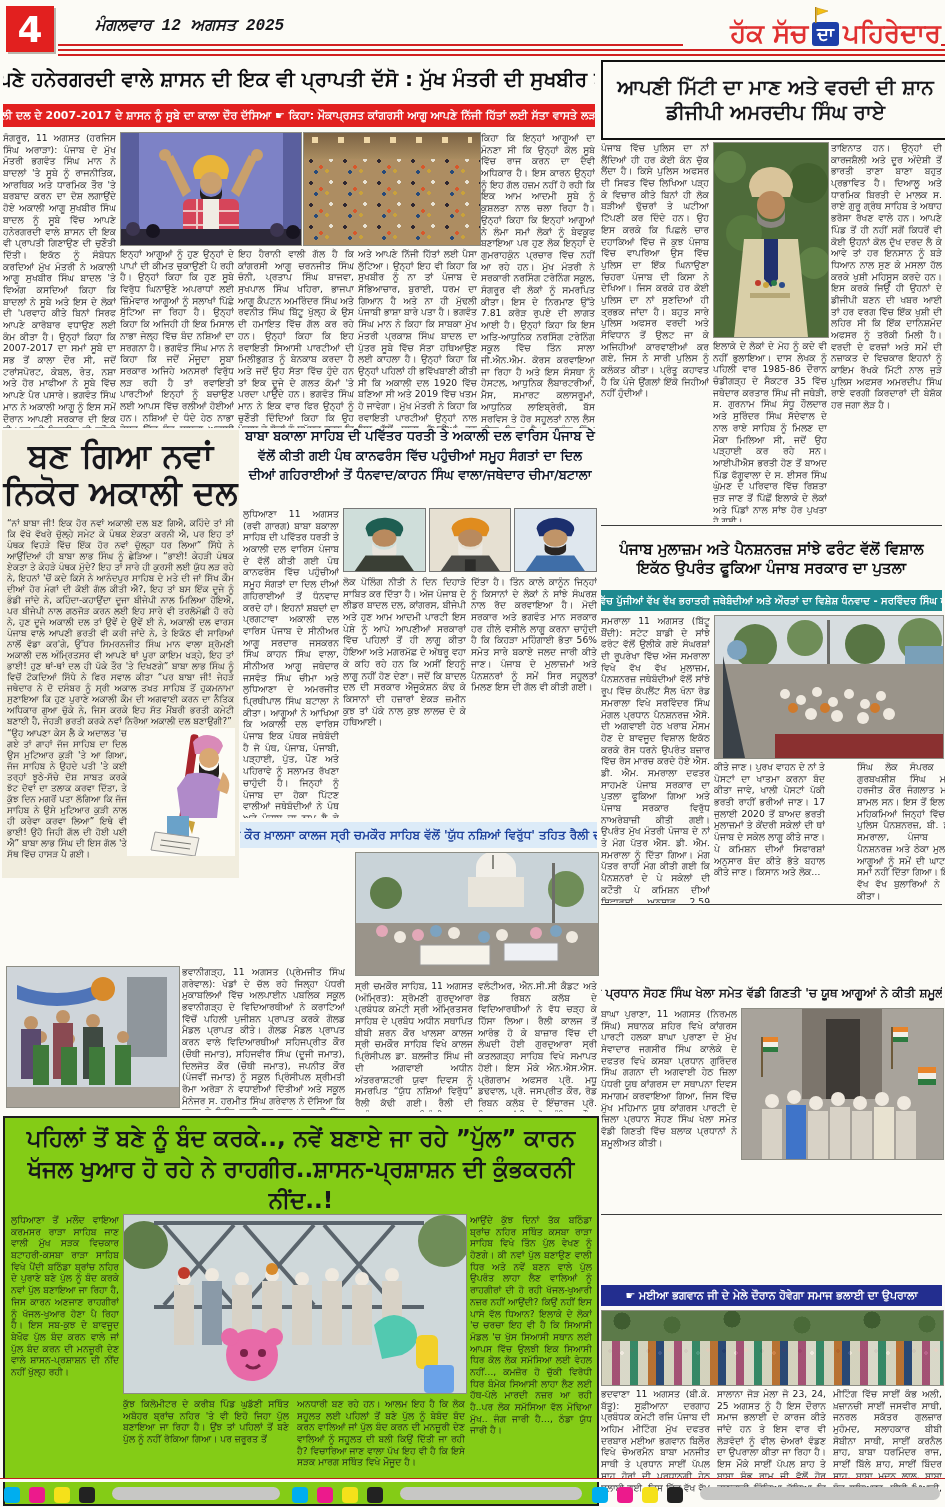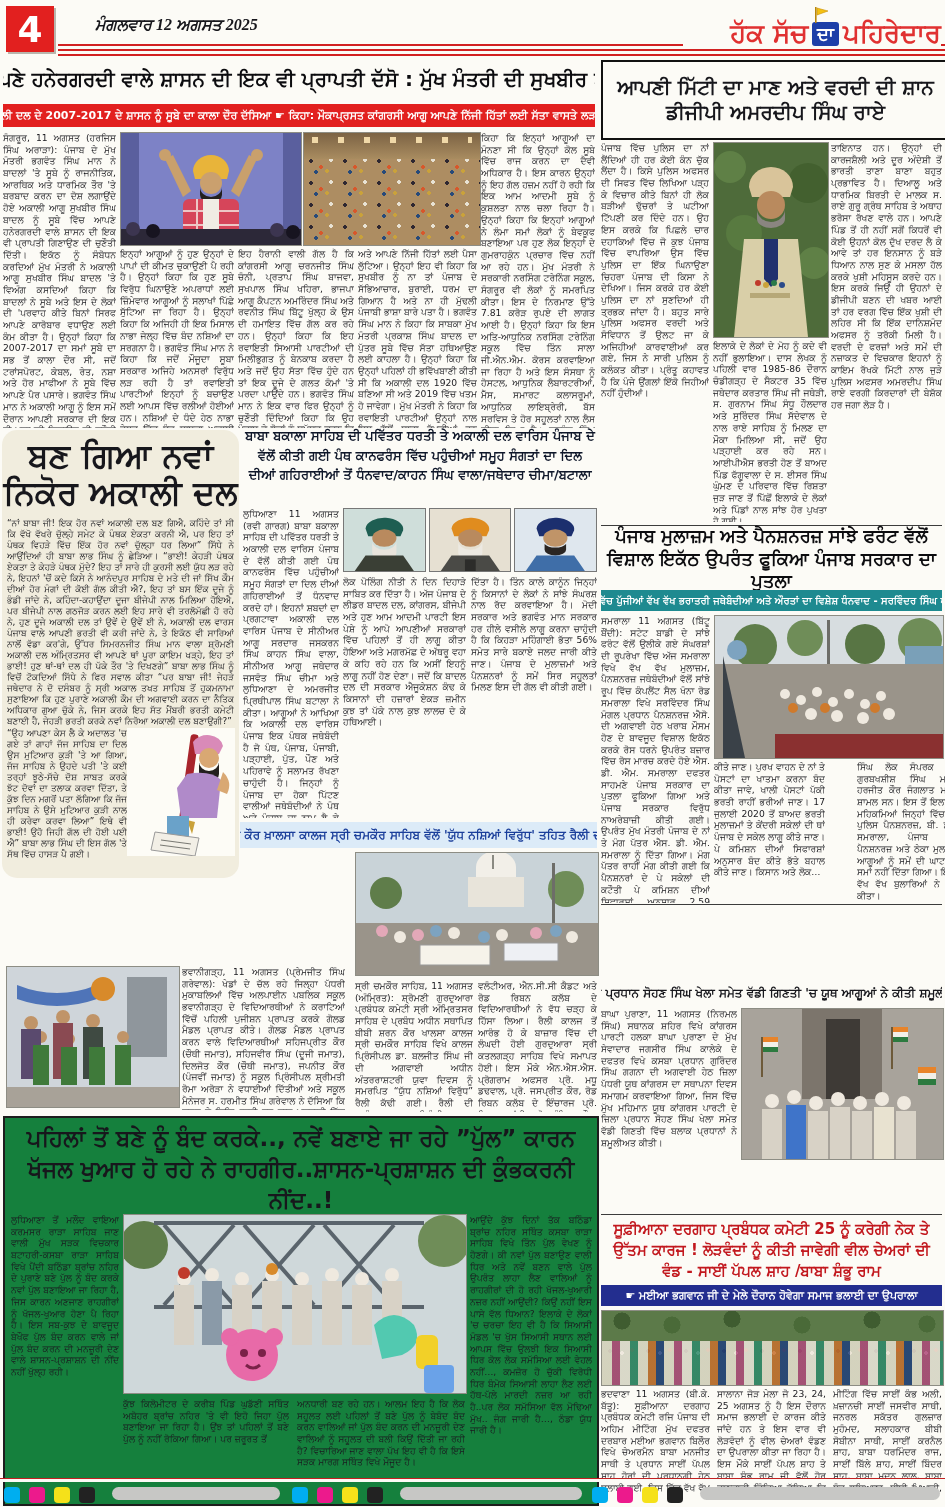--- a/index.html
+++ b/index.html
@@ -6,76 +6,76 @@
   #paper{position:relative;width:945px;height:1507px;background:#fcfbf6;margin:0 auto;
          font-family:"DejaVu Sans",sans-serif;color:#17171c;overflow:hidden;}
   .abs{position:absolute;}
   .bt{font-size:9.2px;line-height:1.27;text-align:justify;overflow:hidden;color:#1a1a1f;}
   .hl{font-weight:bold;color:#0c0c0f;}
   .ph{position:absolute;overflow:hidden;border:1px solid #8d8d84;background:#cfcac0;}
   
   #pageno{left:6px;top:6px;width:48px;height:46px;background:#e2201f;color:#fff;
           font-size:36px;font-weight:bold;display:flex;align-items:center;justify-content:center;
           box-shadow:2px 2px 0 #b9b6ad;}
-  #date{left:95px;top:16px;font-family:Liberation Serif, serif;font-style:italic;font-weight:bold;font-size:16px;}
+  #date{left:95px;top:16px;font-family:Liberation Mono, monospace;font-style:italic;font-weight:bold;font-size:16px;}
   #hdr-rules{left:58px;top:44px;right:0;height:12px;
      background:repeating-linear-gradient(180deg,#d22121 0 2px,#fcfbf6 2px 5px);}
   #masthead{right:4px;top:0;width:258px;height:46px;background:#fcfbf6;display:flex;align-items:flex-end;
             justify-content:flex-end;gap:4px;padding-bottom:2px;z-index:3;}
   .mast-red{color:#e03131;font-weight:bold;font-size:26px;line-height:1;}
   #mast-da{position:relative;background:#1d3fa8;color:#fff;font-weight:bold;font-size:18px;
            padding:3px 5px;border-radius:3px;line-height:1;}
   #mast-flag{position:absolute;top:-15px;left:2px;}
   
   #main-headline{left:3px;top:58px;width:592px;height:42px;font-size:20px;font-weight:bold;
      display:flex;align-items:center;justify-content:center;white-space:nowrap;overflow:hidden;}
   #main-kicker{left:3px;top:104px;width:592px;height:23px;background:#e2201f;color:#fff;
      font-size:11px;font-weight:bold;display:flex;align-items:center;justify-content:center;
      white-space:nowrap;overflow:hidden;}
   
   #dgp-box{left:601px;top:60px;width:337px;height:76px;border:2px solid #111;
      display:flex;align-items:center;justify-content:center;text-align:center;
      font-size:20px;font-weight:bold;line-height:1.25;overflow:hidden;padding:0 4px;}
   .divider{height:0;border-top:1px solid #3c3c3c;}
   
-  #pension-headline{left:601px;top:530px;width:341px;height:58px;font-size:18px;font-weight:bold;
+  #pension-headline{left:601px;top:530px;width:341px;height:58px;font-size:15px;font-weight:bold;
      display:flex;align-items:center;justify-content:center;text-align:center;line-height:1.25;}
   #pension-subbar{left:601px;top:590px;width:341px;height:21px;background:#1e8a90;color:#fff;
      font-size:10px;font-weight:bold;display:flex;align-items:center;justify-content:center;
      white-space:nowrap;overflow:hidden;}
   #youth-headline{left:601px;top:906px;width:341px;height:74px;background:#f7e9e8;color:#ad272e;
      font-size:18px;font-weight:bold;display:flex;align-items:center;justify-content:center;
      text-align:center;line-height:1.3;}
   #youth-subhead{left:601px;top:982px;width:341px;height:22px;font-size:12px;font-weight:bold;
      display:flex;align-items:center;justify-content:center;white-space:nowrap;overflow:hidden;}
   #dargah-headline{left:601px;top:1218px;width:341px;height:64px;color:#c2181e;font-size:15px;
      font-weight:bold;display:flex;align-items:center;justify-content:center;text-align:center;line-height:1.4;}
   #dargah-banner{left:601px;top:1285px;width:341px;height:21px;background:#232e8f;color:#fff;
      font-size:11px;font-weight:bold;display:flex;align-items:center;justify-content:center;
      white-space:nowrap;overflow:hidden;}
   
-  #akali-box{left:2px;top:430px;width:237px;height:448px;background:#f1edde;padding:0;border-radius:15px;}
+  #akali-box{left:2px;top:430px;width:237px;height:448px;background:#f1edde;padding:0;}
   #akali-headline{margin-top:8px;font-size:33px;font-weight:bold;text-align:center;line-height:1.12;
      white-space:pre-line;}
   #akali-body{margin:6px 5px 0 5px;height:208px;font-size:8.9px;line-height:1.24;text-align:justify;overflow:hidden;}
   #akali-cartoon-row{display:flex;margin:2px 4px 0 5px;}
   #akali-cartoon-text{flex:1;font-size:8.9px;line-height:1.24;text-align:justify;overflow:hidden;height:130px;}
   
   #baba-headline{left:243px;top:426px;width:354px;height:76px;color:#0f172a;font-size:13px;
      font-weight:bold;text-align:center;line-height:1.5;overflow:hidden;}
   .portrait{border:1px solid #777;flex:1;overflow:hidden;background:#dfe5e2;}
   
   #rally-headline{left:240px;top:822px;width:357px;height:26px;background:#dcebf8;color:#1b3f9b;
      font-size:12px;font-weight:bold;display:flex;align-items:center;justify-content:center;
      white-space:nowrap;overflow:hidden;}
   
   #school-headline{left:2px;top:884px;width:344px;height:78px;background:#cfe7f7;font-size:20px;
      font-weight:bold;display:flex;align-items:center;justify-content:center;text-align:center;line-height:1.3;}
   
-  #bridge-box{left:3px;top:1116px;width:592px;height:386px;border:2px solid #1d1d1d;background:#15803d;}
+  #bridge-box{left:3px;top:1116px;width:592px;height:386px;border:2px solid #1d1d1d;background:#84cc16;}
   #bridge-headline{margin-top:5px;font-size:23px;font-weight:bold;text-align:center;line-height:1.35;}
   
   .regsq{width:16px;height:16px;border-radius:4px;display:inline-block;margin-right:9px;}
   .regbar{position:absolute;height:13px;background:#c7c7c5;border-radius:7px;top:1487px;}
   #bottom-redline{left:0;top:1478px;width:945px;height:4px;
      background:repeating-linear-gradient(180deg,#c22121 0 1.5px,#fcfbf6 1.5px 4px);}
   
   .crowdtex{background-color:#ad8d62;background-image:
      radial-gradient(circle 3.2px at 7px 6px,#2e2731 62%,transparent 66%),
      radial-gradient(circle 3.2px at 17px 12px,#d8572b 62%,transparent 66%),
@@ -249,21 +249,20 @@
         <rect x="110" y="102" width="20" height="48"></rect>
           <rect x="132" y="98" width="20" height="52"></rect>
         <rect x="154" y="102" width="20" height="48"></rect>
       </g>
       <rect x="44" y="96" width="20" height="54" fill="#3f74c9"></rect>
       <rect x="132" y="98" width="20" height="52" fill="#e8e2d0"></rect>
     </svg>
   </div>
   <div class="abs divider" style="left:601px;top:1214px;width:341px;"></div>
 
-  <div class="abs" id="dargah-headline">ਸੂਫ਼ੀਆਨਾ ਦਰਗਾਹ ਪ੍ਰਬੰਧਕ ਕਮੇਟੀ 25 ਨੂੰ ਕਰੇਗੀ ਨੇਕ ਤੇ ਉੱਤਮ ਕਾਰਜ ! ਲੋੜਵੰਦਾਂ ਨੂੰ ਕੀਤੀ ਜਾਵੇਗੀ ਵੀਲ ਚੇਅਰਾਂ ਦੀ ਵੰਡ - ਸਾਈਂ ਪੱਪਲ ਸ਼ਾਹ /ਬਾਬਾ ਸ਼ੰਭੂ ਰਾਮ</div>
   <div class="abs" id="dargah-banner">☛ ਮਈਆ ਭਗਵਾਨ ਜੀ ਦੇ ਮੇਲੇ ਦੌਰਾਨ ਹੋਵੇਗਾ ਸਮਾਜ ਭਲਾਈ ਦਾ ਉਪਰਾਲਾ</div>
   <div class="ph peopletex" style="left:601px;top:1310px;width:341px;height:74px;background-color:#5c7a49;background-position:0 36px;">
     <div style="position:absolute;left:0;top:0;width:341px;height:30px;background:radial-gradient(circle 12px at 20px 10px,#3f5c30 70%,transparent 72%),radial-gradient(circle 12px at 70px 14px,#4a6a38 70%,transparent 72%),radial-gradient(circle 12px at 130px 8px,#3f5c30 70%,transparent 72%),radial-gradient(circle 12px at 200px 14px,#4a6a38 70%,transparent 72%),radial-gradient(circle 12px at 270px 9px,#3f5c30 70%,transparent 72%),radial-gradient(circle 12px at 325px 13px,#4a6a38 70%,transparent 72%);"></div>
     <div style="position:absolute;left:0;top:30px;width:341px;height:44px;background:repeating-linear-gradient(90deg,#e9e2d2 0 10px,#b04a7c 10px 18px,#efe9df 18px 28px,#2f8a6b 28px 36px,#e9e2d2 36px 46px,#c8702e 46px 54px,#20407c 54px 62px);opacity:.85;"></div>
   </div>
   <div class="abs" style="left:601px;top:1388px;width:341px;height:106px;display:flex;gap:7px;">
     <div class="bt" style="flex:1;">ਭਦਵਾਣਾ 11 ਅਗਸਤ (ਬੀ.ਕੇ. ਬੱਤੂ): ਸੂਫ਼ੀਆਨਾ ਦਰਗਾਹ ਪ੍ਰਬੰਧਕ ਕਮੇਟੀ ਰਜਿ ਪੰਜਾਬ ਦੀ ਅਹਿਮ ਮੀਟਿੰਗ ਮੁੱਖ ਦਫਤਰ ਦਰਬਾਰ ਮਈਆ ਭਗਵਾਨ ਬਿਲੌਰ ਵਿਖੇ ਚੇਅਰਮੈਨ ਬਾਬਾ ਮਨਜੀਤ ਸਾਥੀ ਤੇ ਪ੍ਰਧਾਨ ਸਾਈਂ ਪੱਪਲ ਸ਼ਾਹ ਹੋਰਾਂ ਦੀ ਪ੍ਰਧਾਨਗੀ ਹੇਠ ਬੁਲਾਈ ਗਈ, ਜਿਸ ਵਿੱਚ ਵੱਖ ਵੱਖ ਦਰਬਾਰਾਂ ਤੋਂ ਫ਼ਕਰ ਫ਼ਕੀਰਾਂ ਨੇ ਸ਼ਮੂਲੀਅਤ ਕੀਤੀ ਕੇ ਆਪਣੇ ਵਿਚਾਰ ਪੇਸ਼ ਕੀਤੇ। ਸੂਫ਼ੀਆਨਾ ਦਰਗਾਹ ਪ੍ਰਬੰਧਕ ਕਮੇਟੀ ਵੱਲੋਂ ਮਈਆ ਭਗਵਾਨ ਜੀ ਬਿਲੌਰ ਵਾਲਿਆਂ ਦੀ ਯਾਦ ਨੂੰ ਸਮਰਪਿਤ</div>
     <div class="bt" style="flex:1;">ਸਾਲਾਨਾ ਜੋੜ ਮੇਲਾ ਜੋ 23, 24, 25 ਅਗਸਤ ਨੂੰ ਹੈ ਇਸ ਦੌਰਾਨ ਸਮਾਜ ਭਲਾਈ ਦੇ ਕਾਰਜ ਕੀਤੇ ਜਾਂਦੇ ਹਨ ਤੇ ਇਸ ਵਾਰ ਵੀ ਲੋੜਵੰਦਾਂ ਨੂੰ ਵੀਲ ਚੇਅਰਾਂ ਵੰਡਣ ਦਾ ਉਪਰਾਲਾ ਕੀਤਾ ਜਾ ਰਿਹਾ ਹੈ। ਇਸ ਮੌਕੇ ਸਾਈਂ ਪੱਪਲ ਸ਼ਾਹ ਤੇ ਬਾਬਾ ਸ਼ੰਭੂ ਰਾਮ ਜੀ ਵੱਲੋਂ ਹੋਰ ਜਾਣਕਾਰੀ ਦਿੰਦਿਆ ਦੱਸਿਆ ਕਿ ਕਮੇਟੀ ਪਿਛਲੇ 13 ਸਾਲਾਂ ਤੋਂ ਲਗਾਤਾਰ ਸਮਾਜ ਭਲਾਈ ਦੇ ਕਾਰਜ ਕਰਦੀ ਆ ਰਹੀ ਹੈ ਤੇ ਕਰਦੀ ਰਹੇਗੀ। ਮੀਟਿੰਗ ਵਿੱਚ ਸੀਨੀਅਰ ਮੀਤ ਪ੍ਰਧਾਨ ਸਾਈਂ ਅਵਿਨਾਸ਼ ਸ਼ਾਹ, ਮੁੱਖ ਸਲਾਹਕਾਰ ਸਾਈਂ ਲੋਕ ਸ਼ਾਹ,</div>
     <div class="bt" style="flex:1;">ਮੀਟਿੰਗ ਵਿੱਚ ਸਾਈਂ ਕੰਭ ਅਲੀ, ਖ਼ਜ਼ਾਨਚੀ ਸਾਈਂ ਜਸਵੀਰ ਸਾਥੀ, ਜਨਰਲ ਸਕੱਤਰ ਗੁਲਜ਼ਾਰ ਮੁਹੰਮਦ, ਸਲਾਹਕਾਰ ਬੀਬੀ ਸੋਬੀਨਾ ਸਾਥੀ, ਸਾਈਂ ਕਰਨੈਲ ਸ਼ਾਹ, ਬਾਬਾ ਧਰਮਿੰਦਰ ਰਾਜ, ਸਾਈਂ ਬਿੱਲੇ ਸ਼ਾਹ, ਸਾਈਂ ਬਿੰਦਰ ਸ਼ਾਹ, ਬਾਬਾ ਮਦਨ ਲਾਲ, ਬਾਬਾ ਸ਼ੰਭੂ ਲੁਧਿਆਣਾ, ਬੀਬੀ ਪਿਆਰੀ, ਬੀਬੀ ਮਨਜੀਤ ਕੌਰ, ਬੀਬੀ ਸਰਬਜੀਤ ਕੌਰ, ਬੀਬੀ ਵਿੰਦਿਆ, ਬੀਬੀ ਰਾਧਾ ਰਾਣੀ, ਬੀਬੀ ਰਾਧਾ, ਬੀਬੀ ਪਿੰਕੀ, ਬਾਬਾ ਕਿਆਨੀ, ਬਾਬਾ ਗੁਰਦੇਵ ਸ਼ਾਹ ਆਦਿ ਮੈਂਬਰ ਹਾਜ਼ਰ ਸਨ।</div>
   </div>

